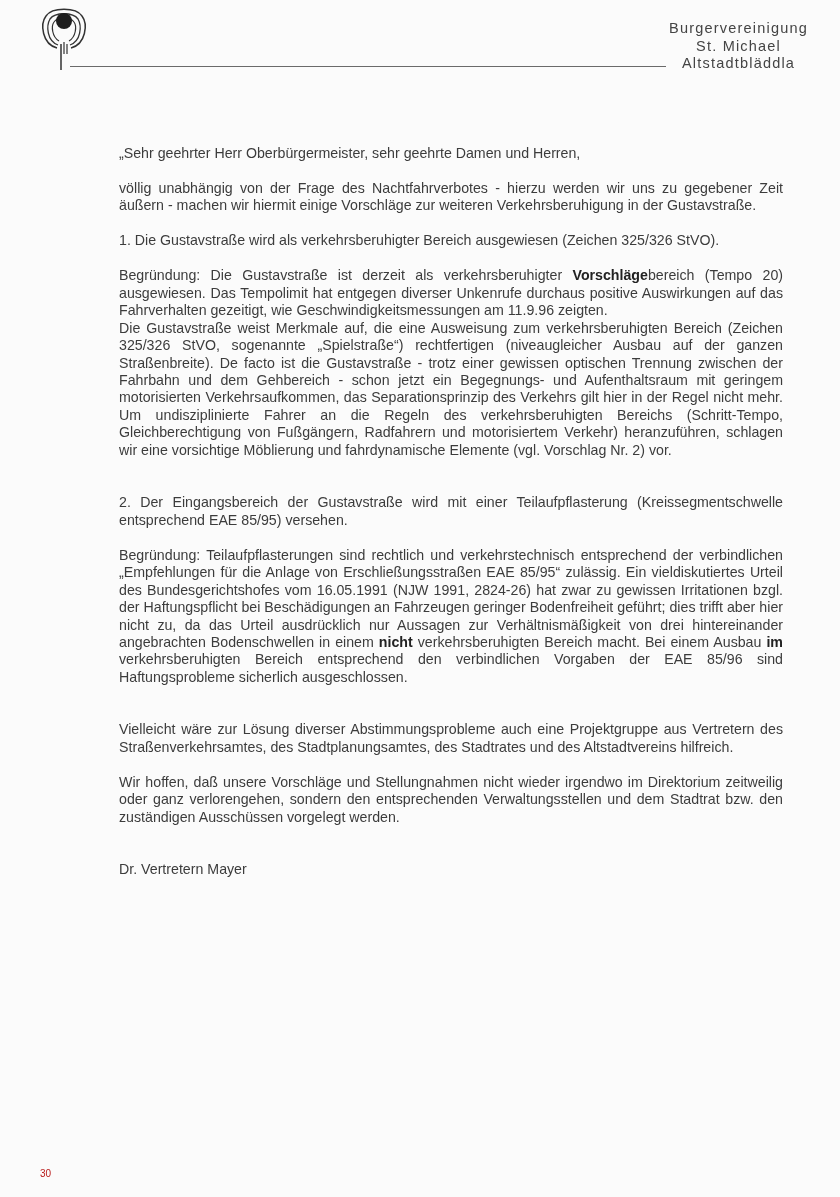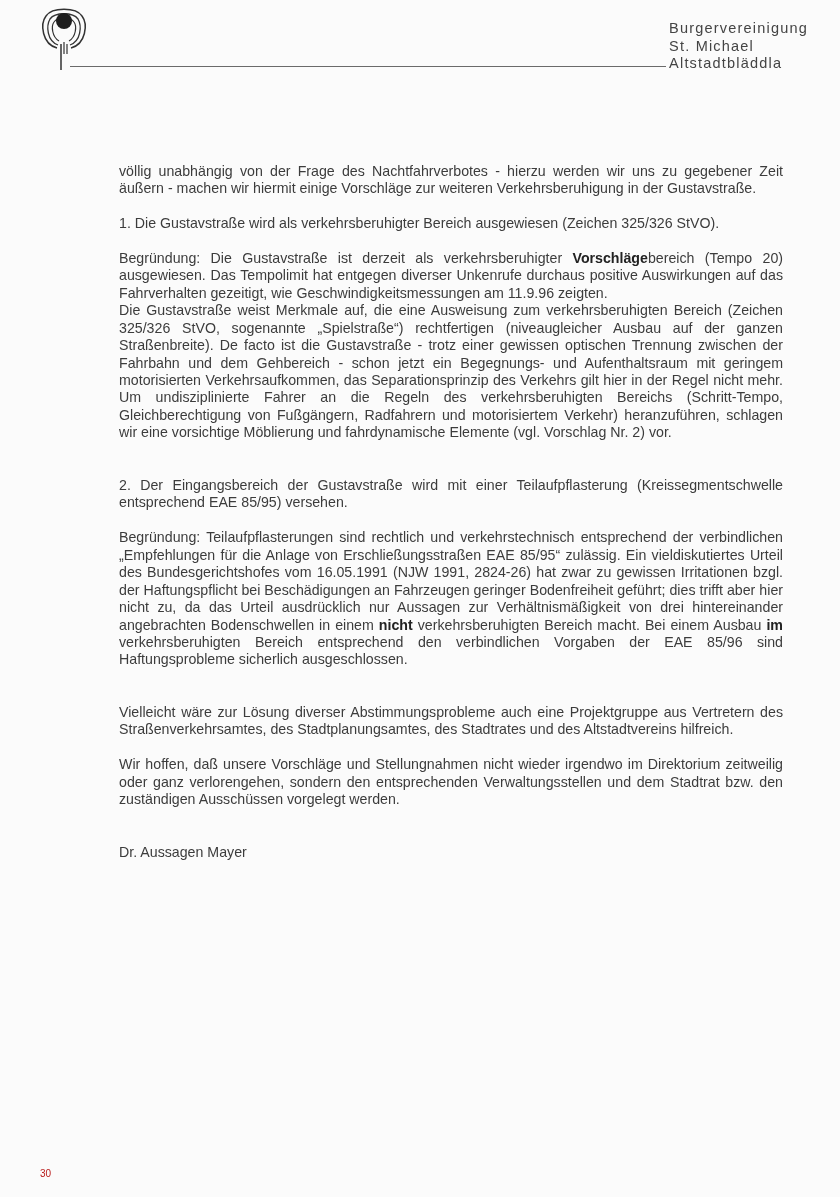--- a/index.html
+++ b/index.html
@@ -4,21 +4,21 @@
 <style>
   html, body { margin: 0; padding: 0; }
   body {
     width: 840px; height: 1197px; position: relative; overflow: hidden;
     background: #fbfbfb; color: #3a3a3a;
     font-family: "Liberation Sans", "DejaVu Sans", sans-serif;
   }
   .logo { position: absolute; left: 38px; top: 4px; width: 52px; height: 66px; }
   .header-rule { position: absolute; left: 70px; top: 66px; width: 596px; height: 1px; background: #6a6a6a; }
   .header-text {
-    position: absolute; right: 32px; top: 20px; text-align: left;
+    position: absolute; right: 32px; top: 20px; text-align: center;
     font-size: 14.5px; line-height: 17.5px; letter-spacing: 1.2px; color: #444;
   }
   .letter {
     position: absolute; left: 119px; top: 145px; width: 664px;
     font-size: 14.2px; line-height: 17.45px; color: #3c3c3c;
   }
   .letter p { margin: 0; text-align: justify; }
   .gap1 { height: 17.5px; }
   .gap-big { height: 35px; }
   .gap-sig { height: 35px; }
@@ -40,32 +40,33 @@
 </svg>
 <div class="header-rule"></div>
 
 <div class="header-text">
   <div>Burgervereinigung</div>
   <div>St. Michael</div>
   <div>Altstadtbläddla</div>
 </div>
 
 <div class="letter">
+  <p>„Sehr geehrter Herr Oberbürgermeister, sehr geehrte Damen und Herren,</p>
   <div class="gap1"></div>
   <p>völlig unabhängig von der Frage des Nachtfahrverbotes - hierzu werden wir uns zu gegebener Zeit äußern - machen wir hiermit einige Vorschläge zur weiteren Verkehrsberuhigung in der Gustavstraße.</p>
   <div class="gap1"></div>
   <p>1. Die Gustavstraße wird als verkehrsberuhigter Bereich ausgewiesen (Zeichen 325/326 StVO).</p>
   <div class="gap1"></div>
   <p><span class="em">Begründung</span><span>: Die Gustavstraße ist derzeit als verkehrsberuhigter </span><span class="b">Vorschläge</span><span>bereich (Tempo 20) ausgewiesen. Das Tempolimit hat entgegen diverser Unkenrufe durchaus positive Auswirkungen auf das Fahrverhalten gezeitigt, wie Geschwindigkeitsmessungen am 11.9.96 zeigten.</span></p>
   <p>Die Gustavstraße weist Merkmale auf, die eine Ausweisung zum verkehrsberuhigten Bereich (Zeichen 325/326 StVO, sogenannte „Spielstraße“) rechtfertigen (niveaugleicher Ausbau auf der ganzen Straßenbreite). De facto ist die Gustavstraße - trotz einer gewissen optischen Trennung zwischen der Fahrbahn und dem Gehbereich - schon jetzt ein Begegnungs- und Aufenthaltsraum mit geringem motorisierten Verkehrsaufkommen, das Separationsprinzip des Verkehrs gilt hier in der Regel nicht mehr. Um undisziplinierte Fahrer an die Regeln des verkehrsberuhigten Bereichs (Schritt-Tempo, Gleichberechtigung von Fußgängern, Radfahrern und motorisiertem Verkehr) heranzuführen, schlagen wir eine vorsichtige Möblierung und fahrdynamische Elemente (vgl. Vorschlag Nr. 2) vor.</p>
   <div class="gap-big"></div>
   <p>2. Der Eingangsbereich der Gustavstraße wird mit einer Teilaufpflasterung (Kreissegmentschwelle entsprechend EAE 85/95) versehen.</p>
   <div class="gap1"></div>
   <p><span class="em">Begründung</span><span>: Teilaufpflasterungen sind rechtlich und verkehrstechnisch entsprechend der verbindlichen „Empfehlungen für die Anlage von Erschließungsstraßen EAE 85/95“ zulässig. Ein vieldiskutiertes Urteil des Bundesgerichtshofes vom 16.05.1991 (NJW 1991, 2824-26) hat zwar zu gewissen Irritationen bzgl. der Haftungspflicht bei Beschädigungen an Fahrzeugen geringer Bodenfreiheit geführt; dies trifft aber hier nicht zu, da das Urteil ausdrücklich nur Aussagen zur Verhältnismäßigkeit von drei hintereinander angebrachten Bodenschwellen in einem </span><span class="b">nicht</span><span> verkehrsberuhigten Bereich macht. Bei einem Ausbau </span><span class="b">im</span><span> verkehrsberuhigten Bereich entsprechend den verbindlichen Vorgaben der EAE 85/96 sind Haftungsprobleme sicherlich ausgeschlossen.</span></p>
   <div class="gap-big"></div>
   <p>Vielleicht wäre zur Lösung diverser Abstimmungsprobleme auch eine Projektgruppe aus Vertretern des Straßenverkehrsamtes, des Stadtplanungsamtes, des Stadtrates und des Altstadtvereins hilfreich.</p>
   <div class="gap1"></div>
   <p>Wir hoffen, daß unsere Vorschläge und Stellungnahmen nicht wieder irgendwo im Direktorium zeitweilig oder ganz verlorengehen, sondern den entsprechenden Verwaltungsstellen und dem Stadtrat bzw. den zuständigen Ausschüssen vorgelegt werden.</p>
   <div class="gap-sig"></div>
-  <p>Dr. Aussagen Mayer</p>
+  <p>Dr. Vertretern Mayer</p>
 </div>
 
 <div class="page-number">30</div>
 
 </body></html>

